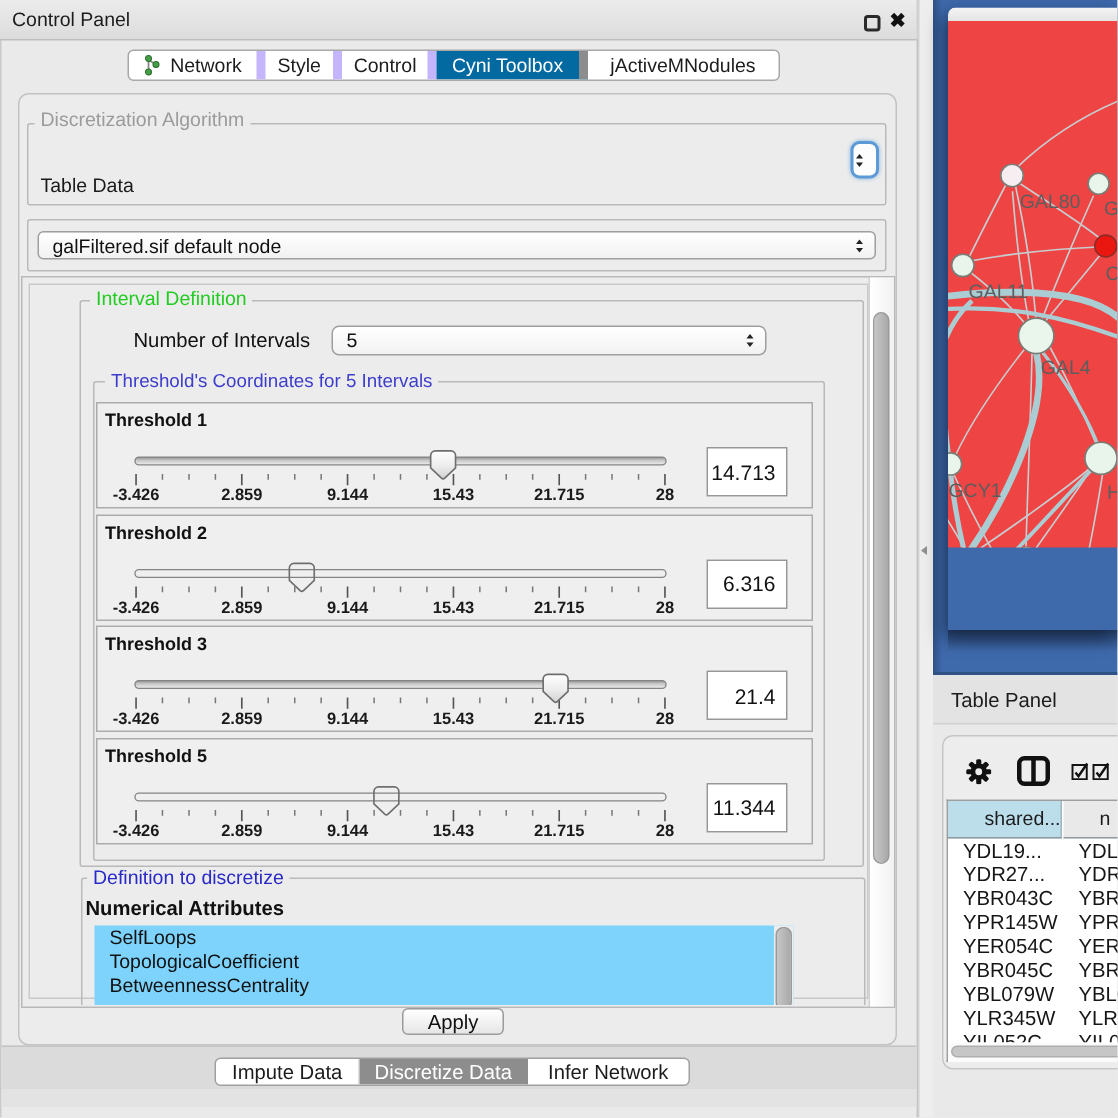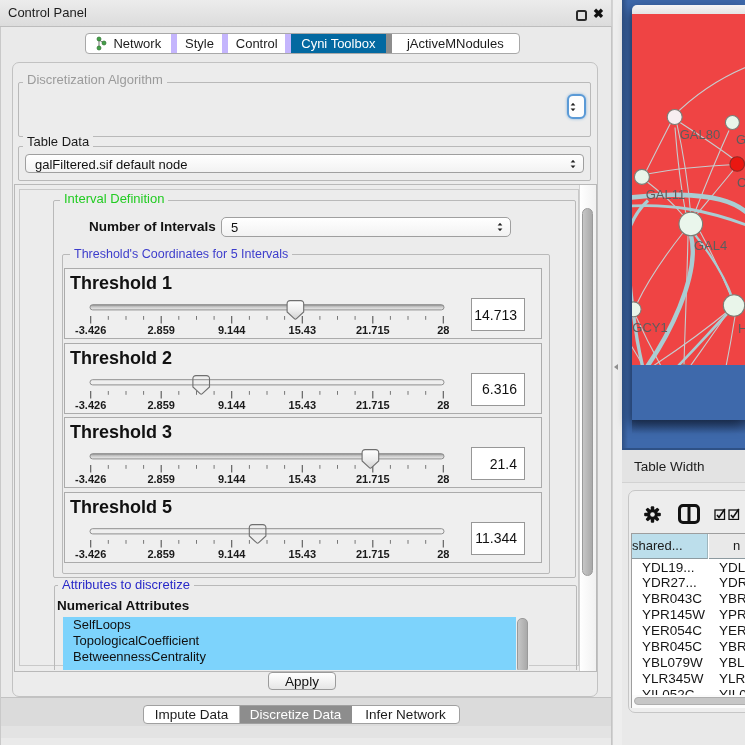--- a/index.html
+++ b/index.html
@@ -26,38 +26,38 @@
 #dglab{left:23px;top:73px;color:#9b9b9b}
 #dfocus{position:absolute;left:567px;top:94px;width:19px;height:25px;border-radius:6px;
   background:#fdfdfd;border:2.5px solid #5b9ad6;box-shadow:0 0 3px #7fb0dc}
 #popup{position:absolute;left:14px;top:82px;width:564px;height:54px;background:#fff;z-index:50;
   border:1px solid #bdbdbd;border-radius:5px 5px 7px 7px;box-shadow:0 3px 6px rgba(0,0,0,.32)}
 #popup .l1{position:absolute;left:0;right:0;top:3px;text-align:center;color:#ababab;font-size:13px;font-weight:bold}
 #popup .l2{position:absolute;left:3px;top:19px;font-size:13.5px;font-weight:bold;color:#111}
 #popup .l3{position:absolute;left:2px;top:36px;font-size:13.5px;color:#111}
 
 #tdgrp{left:18px;top:146px;width:573px;height:35px}
-#tdlab{left:23px;top:135px;color:#1a1a1a}
+#tdlab{left:23px;top:117px;color:#1a1a1a}
 .combo{position:absolute;background:linear-gradient(#ffffff,#f2f2f2);border:1px solid #9f9f9f;
   border-radius:4px;font-size:13px;color:#111}
 .combo .cv{position:absolute;left:9px;top:50%;transform:translateY(-50%);white-space:nowrap}
 .arr{position:absolute;right:6px;top:50%;transform:translateY(-50%);width:8px;height:11px}
 #combo1{left:25px;top:154px;width:559px;height:19px}
 
 #scrollpane{position:absolute;left:14px;top:184px;width:583px;height:488px;
   border:1px solid #b9b9b9;background:#ececec;overflow:hidden}
 
 #igrp{left:38px;top:15px;width:523px;height:378px}
 #iglab{left:45px;top:7px;color:#22cc22}
-#noilab{position:absolute;left:74px;top:34px;font-size:13.5px;font-weight:bold;color:#111}
+#noilab{position:absolute;left:74px;top:34px;font-size:13.5px;font-weight:normal;color:#111}
 #combo2{left:206px;top:32px;width:290px;height:20px;border-radius:5px}
 #tgrp{left:47px;top:69px;width:488px;height:320px}
 #tglab{left:55px;top:62px;color:#3d3dcc;font-size:12.5px}
 .thrp{position:absolute;left:64px;width:478px;height:71px;background:#efefef;border:1px solid #ababab}
-.thrt{position:absolute;left:5px;top:4px;font-size:18px;font-weight:bold;color:#111}
+.thrt{position:absolute;left:5px;top:4px;font-size:12px;font-weight:bold;color:#111}
 .vbox{position:absolute;left:471px;width:54px;height:33px;background:#fff;border:1px solid #979797}
 .vbox span{position:absolute;right:7px;top:50%;transform:translateY(-50%);font-size:14px;color:#111}
 #applybtn{position:absolute;left:255px;top:0px;width:68px;height:18px;border-radius:4px;
   background:linear-gradient(#ffffff,#e6e6e6);border:1px solid #9b9b9b;
   text-align:center;font-size:13.5px;color:#111;line-height:17px}
 #botband{position:absolute;left:1px;top:697px;width:610px;height:29px;background:#dbdbdb;border-top:1px solid #c2c2c2}
 #bottabs{position:absolute;left:143px;top:705px;height:19px;display:flex;background:#fff;
   border:1px solid #a0a0a0;border-radius:4px;overflow:hidden;font-size:13.5px;color:#1c1c1c}
 #bottabs .tb{display:flex;align-items:center;justify-content:center;border-right:1px solid #bfbfbf;height:100%}
 #bottabs .tb:last-child{border-right:none}
@@ -84,21 +84,21 @@
 #tpbg{position:absolute;left:622px;top:450px;width:123px;height:295px;background:#e9e9e9}
 #tptitle{position:absolute;left:622px;top:450px;width:123px;height:33px;background:#e3e3e3;
   border-bottom:1px solid #d2d2d2}
 #tptitle span{position:absolute;left:12px;top:9px;font-size:13.5px;color:#1c1c1c}
 #tpanel{position:absolute;left:628px;top:490px;width:130px;height:223px;background:#ededed;
   border:1px solid #c6c6c6;border-radius:7px}
 #tptable{position:absolute;left:631px;top:533px;width:114px;height:175px;background:#fff;
   border:1px solid #9e9e9e;border-right:none}
 .hcell1{position:absolute;left:0px;top:0px;width:76px;height:25px;background:#bcdeeb;
   border-right:1px solid #9eb6be;border-bottom:1px solid #8d9aa0;
-  text-align:left;font-size:13px;color:#1c1c1c;line-height:24px}
+  text-align:right;font-size:13px;color:#1c1c1c;line-height:24px}
 .hcell2{position:absolute;left:77px;top:0px;width:37px;height:25px;background:#e9e9e9;
   border-bottom:1px solid #8d9aa0;font-size:13px;color:#1c1c1c;line-height:24px;padding-left:24px}
 #trows{position:absolute;left:0;top:25px;width:114px;height:136px;overflow:hidden}
 .trow{position:absolute;left:0;width:200px;height:16px;font-size:13.5px;color:#161616;white-space:nowrap}
 .trow .c1{position:absolute;left:10px}
 .trow .c2{position:absolute;left:87px}
 #hsb{position:absolute;left:0;top:161px;width:114px;height:13px;background:#fbfbfb}
 #hsbt{position:absolute;left:2px;top:2px;width:120px;height:8px;border-radius:4px;
   background:#c6c6c6;border:1px solid #aeaeae}
 </style></head><body>
@@ -355,21 +355,21 @@
           <text x="308.8" y="65.5" text-anchor="middle" font-family="Liberation Sans, sans-serif" font-size="11" font-weight="bold" fill="#1a1a1a">21.715</text>
           <text x="379.3" y="65.5" text-anchor="middle" font-family="Liberation Sans, sans-serif" font-size="11" font-weight="bold" fill="#1a1a1a">28</text>
           <g transform="translate(193.6,39.5)">
             <path d="M -5.3,-6.9 L 5.3,-6.9 A 3 3 0 0 1 8.3,-3.9 L 8.3,4.4 L 1.1,11.2 Q 0,12.2 -1.1,11.2 L -8.3,4.4 L -8.3,-3.9 A 3 3 0 0 1 -5.3,-6.9 Z" fill="url(#th491.5)" stroke="#6f6f6f" stroke-width="1.1"></path>
           </g>
         </svg>
         <div class="vbox" style="top:521.5px">
           <span>11.344</span>
         </div>
         <div class="grp" style="left:54px;top:585px;width:523px;height:200px"></div>
-        <div class="grplab" style="left:58px;top:578px;color:#2929c8">Attributes to discretize</div>
+        <div class="grplab" style="left:58px;top:578px;color:#2929c8">Definition to discretize</div>
         <div style="position:absolute;left:57px;top:598px;font-size:13.5px;font-weight:bold;color:#111">Numerical Attributes</div>
         <div style="position:absolute;left:63px;top:617px;width:466px;height:60px;background:#7dd3fc;overflow:hidden">
 <div style="font-size:13px;color:#111;padding-left:10px;height:16.2px;line-height:16.2px">SelfLoops</div>
 <div style="font-size:13px;color:#111;padding-left:10px;height:16.2px;line-height:16.2px">TopologicalCoefficient</div>
 <div style="font-size:13px;color:#111;padding-left:10px;height:16.2px;line-height:16.2px">BetweennessCentrality</div>
 </div>
         <div style="position:absolute;left:516px;top:617px;width:13px;height:60px;background:#ededed">
           <div style="position:absolute;left:1px;top:1px;width:11px;height:55px;border-radius:5px;background:linear-gradient(90deg,#c6c6c6,#a9a9a9);border:1px solid #9a9a9a"></div>
         </div>
       </div>
@@ -447,21 +447,21 @@
 <text x="710.5" y="262" text-anchor="middle">GAL4</text>
 <text x="650" y="344" text-anchor="middle">GCY1</text>
 <text x="738" y="345">H</text>
 <text x="704.5" y="406" text-anchor="middle">HAP2</text>
 </g>
 </svg>
     </div>
     <div id="canvbot"></div>
     <div id="tpbg"></div>
     <div id="tptitle">
-      <span>Table Width</span>
+      <span>Table Panel</span>
     </div>
     <div id="tpanel"></div>
     <svg width="17" height="17" viewBox="-10 -10 20 20" style="position:absolute;left:643.5px;top:506px">
       <g fill="#111">
         <circle r="6.4"></circle>
         <rect x="-2" y="-9.8" width="4" height="4.8" rx="1.2" transform="rotate(0)"></rect>
         <rect x="-2" y="-9.8" width="4" height="4.8" rx="1.2" transform="rotate(45)"></rect>
         <rect x="-2" y="-9.8" width="4" height="4.8" rx="1.2" transform="rotate(90)"></rect>
         <rect x="-2" y="-9.8" width="4" height="4.8" rx="1.2" transform="rotate(135)"></rect>
         <rect x="-2" y="-9.8" width="4" height="4.8" rx="1.2" transform="rotate(180)"></rect>

